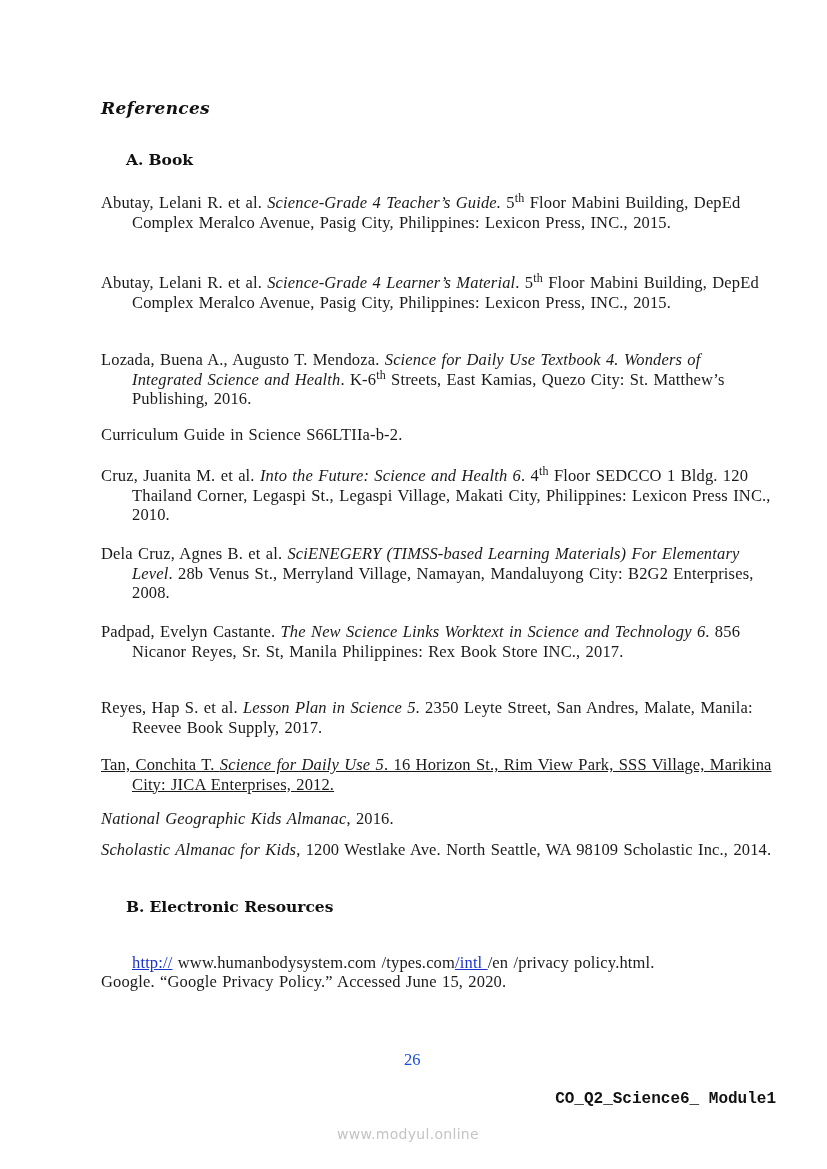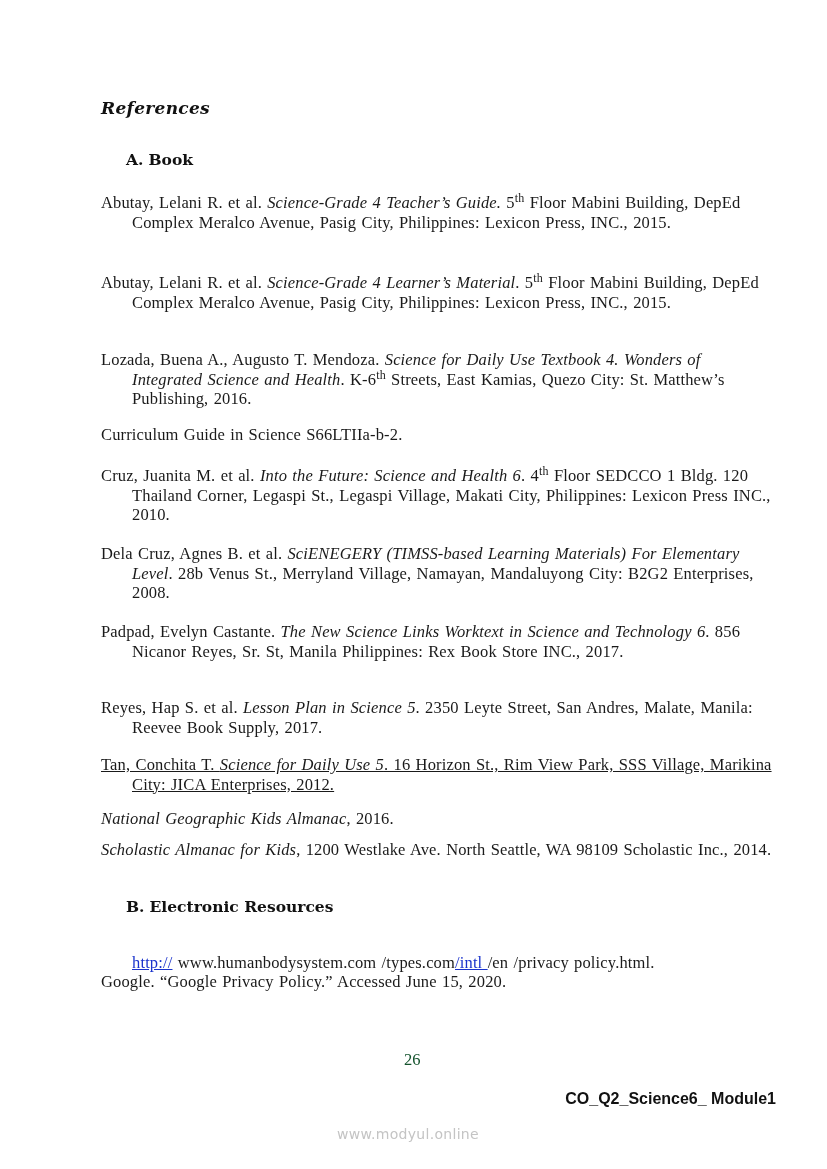--- a/index.html
+++ b/index.html
@@ -60,27 +60,27 @@
     .ref .link {
       color: #1a33cc;
       text-decoration: underline;
     }
     .page-number {
       position: absolute;
       left: 404px;
       top: 1050px;
       font-family: "Liberation Serif", serif;
       font-size: 16.5px;
-      color: #14532d;
+      color: #1d4ed8;
     }
     .module-code {
       position: absolute;
       right: 51px;
       top: 1090px;
-      font-family: Liberation Sans, sans-serif;
+      font-family: Liberation Mono, monospace;
       font-weight: bold;
       font-size: 16px;
       color: #111;
     }
     .watermark {
       position: absolute;
       left: 337px;
       top: 1126px;
       font-family: "DejaVu Sans", "Liberation Sans", sans-serif;
       font-size: 14px;

